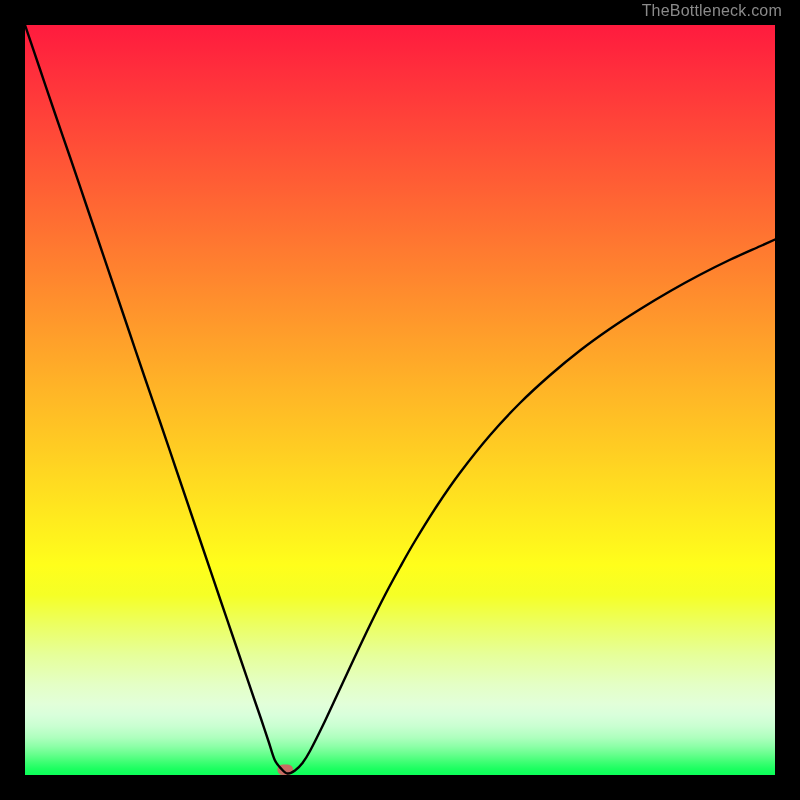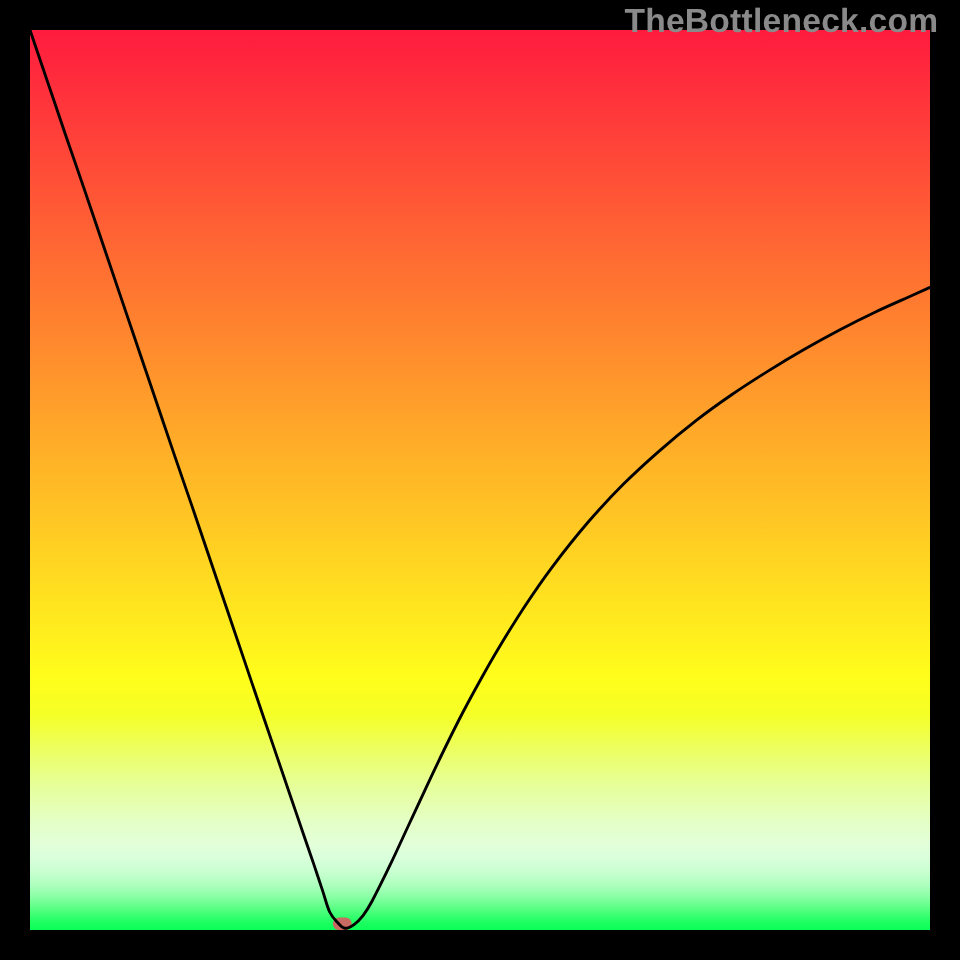--- a/index.html
+++ b/index.html
@@ -14,22 +14,22 @@
   .frame {
     position: relative;
     width: 800px;
     height: 800px;
     background: #000000;
   }
   .watermark {
     position: absolute;
     top: 2px;
     right: 18px;
-    font-size: 28px;
-    font-weight: 700;
+    font-size: 16px;
+    font-weight: 400;
     color: #8a8a8a;
     letter-spacing: 0.2px;
     z-index: 10;
   }
   .plot {
     position: absolute;
     left: 25px;
     top: 25px;
     width: 750px;
     height: 750px;

